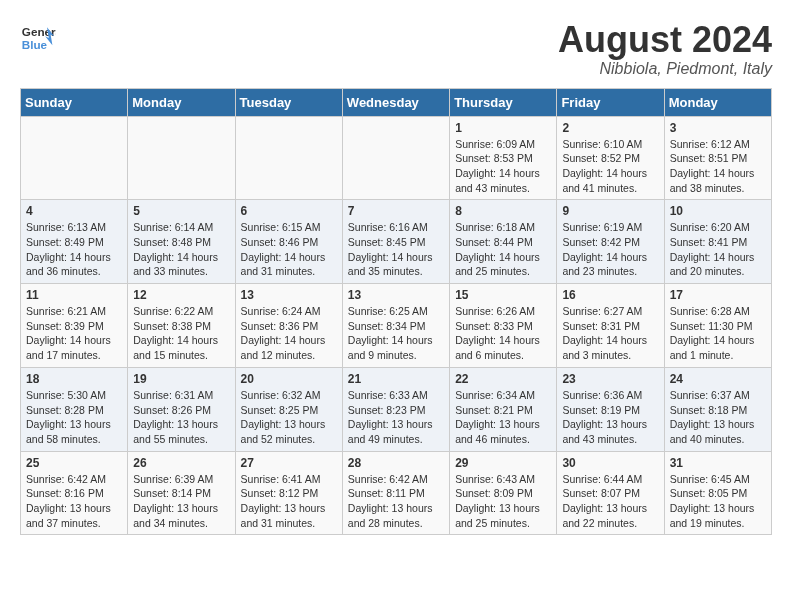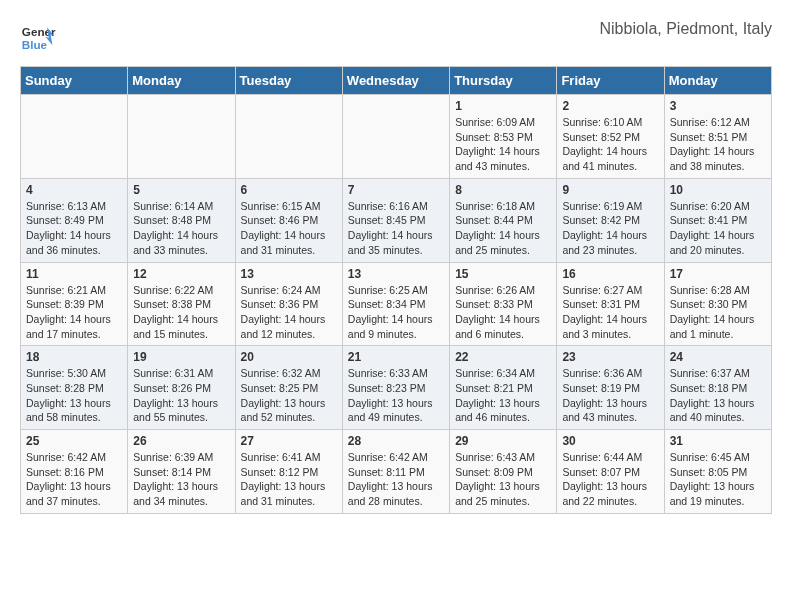--- a/index.html
+++ b/index.html
@@ -30,20 +30,21 @@
     }
     .month-title {
       font-size: 36px;
       font-weight: bold;
       color: #333;
       line-height: 1.1;
     }
     .location {
       font-size: 16px;
       color: #555;
+      font-style: italic;
     }
     table {
       width: 100%;
       border-collapse: collapse;
     }
     thead tr {
       background-color: #2e6da4;
     }
     thead th {
       color: #fff;
@@ -88,20 +89,21 @@
 
 <div class="header">
   <div class="logo">
     <svg class="logo-icon" viewBox="0 0 40 40" xmlns="http://www.w3.org/2000/svg">
       <text x="2" y="18" font-size="13" font-weight="bold" fill="#333">General</text>
       <text x="2" y="32" font-size="13" font-weight="bold" fill="#4a90d9">Blue</text>
       <polygon points="30,8 38,18 34,16 36,28 28,18 32,20" fill="#4a90d9"></polygon>
     </svg>
   </div>
   <div class="title-block">
+    <div class="month-title">August 2024</div>
     <div class="location">Nibbiola, Piedmont, Italy</div>
   </div>
 </div>
 
 <table>
   <thead>
     <tr>
     <th>Sunday</th>
         <th>Monday</th>
         <th>Tuesday</th>
@@ -213,21 +215,21 @@
         </td>
         <td>
           <span class="day-number">16</span>
           <div class="day-info">Sunrise: 6:27 AM</div>
           <div class="day-info">Sunset: 8:31 PM</div>
           <div class="day-info">Daylight: 14 hours and 3 minutes.</div>
         </td>
         <td>
           <span class="day-number">17</span>
           <div class="day-info">Sunrise: 6:28 AM</div>
-          <div class="day-info">Sunset: 8:30 PM</div>
+          <div class="day-info">Sunset: 11:30 PM</div>
           <div class="day-info">Daylight: 14 hours and 1 minute.</div>
         </td>
       </tr>
       <tr>
         <td>
           <span class="day-number">18</span>
           <div class="day-info">Sunrise: 5:30 AM</div>
           <div class="day-info">Sunset: 8:28 PM</div>
           <div class="day-info">Daylight: 13 hours and 58 minutes.</div>
         </td>

